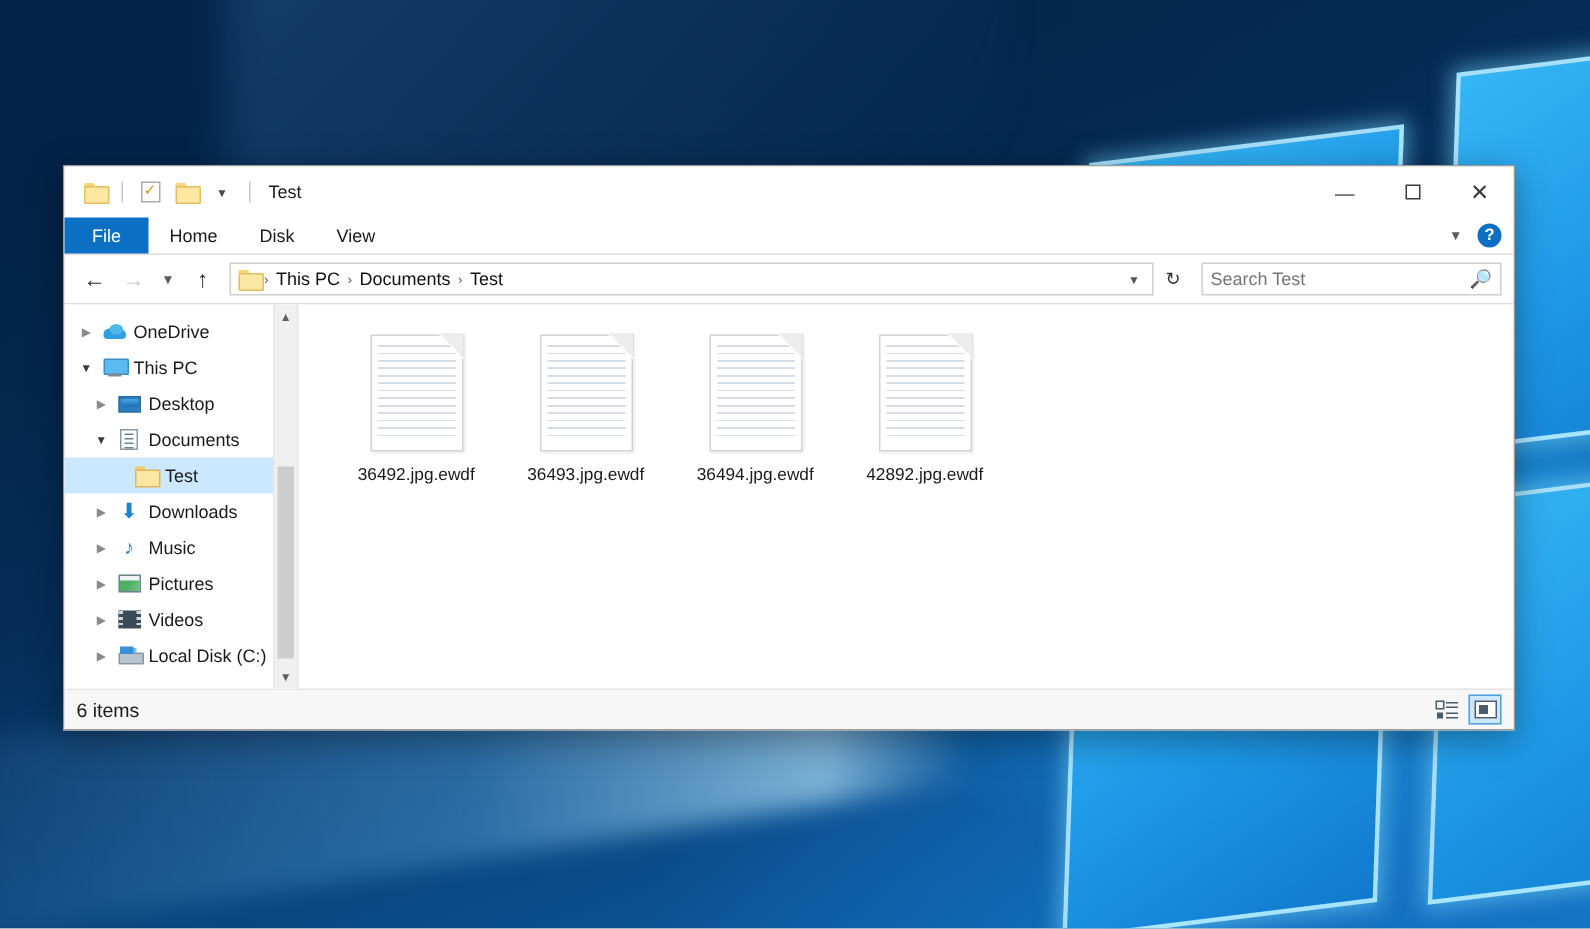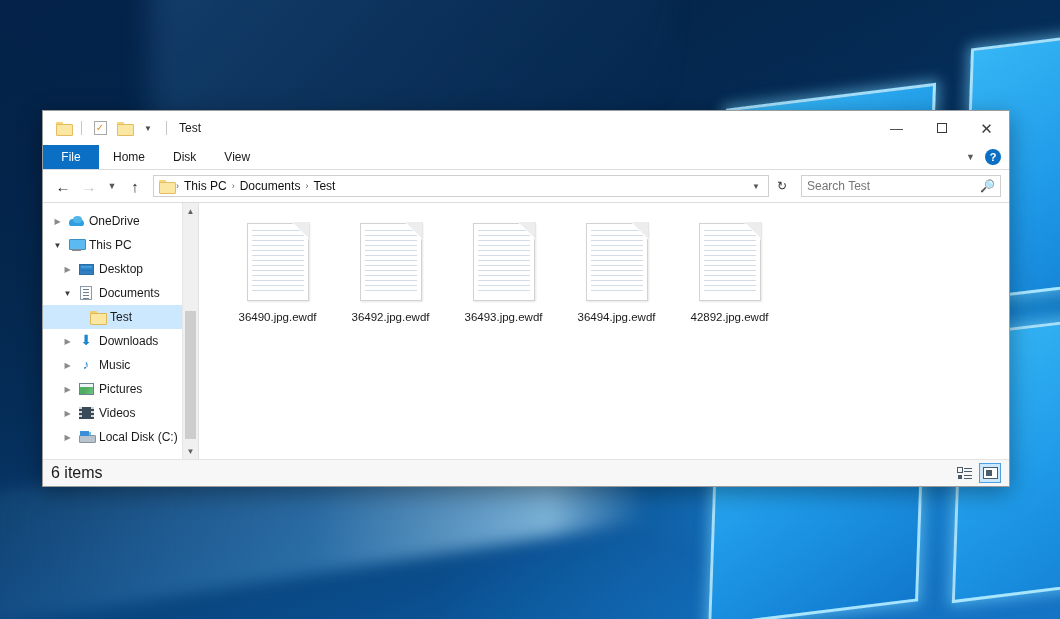--- a/index.html
+++ b/index.html
@@ -381,21 +381,21 @@
   
   .statusbar {
     height: 27px;
     background: #f7f7f7;
     border-top: 1px solid #e4e4e4;
     display: flex;
     align-items: center;
     padding: 0 8px;
     flex: 0 0 27px;
   }
-  .status-text { font-size: 16px; color: #1a1a1a; }
+  .status-text { font-size: 13px; color: #1a1a1a; }
   .viewbtns { margin-left: auto; display: flex; gap: 4px; align-items: center; }
   .viewbtn {
     width: 22px; height: 20px;
     display: flex; align-items: center; justify-content: center;
     border: 1px solid transparent;
   }
   .viewbtn.active { background: #cce8ff; border-color: #4d9fe0; }
 
   .ic-details { width: 15px; height: 12px; position: relative; }
   .ic-details::before {
@@ -588,29 +588,20 @@
       <div class="navscroll">
         <div class="sb-arrow">▲</div>
         <div class="sb-thumb"></div>
         <div class="sb-arrow bottom">▼</div>
       </div>
     </div>
 
     <div class="content">
       <div class="filegrid">
 
-        <div class="fileitem">
-          <div class="fileicon">
-            <div class="page"></div>
-              <div class="page-lines"></div>
-            <div class="page-foldmask"></div>
-              <div class="page-foldtri"></div>
-          </div>
-          <div class="filename">36490.jpg.ewdf</div>
-        </div>
 
 
         <div class="fileitem">
           <div class="fileicon">
             <div class="page"></div>
               <div class="page-lines"></div>
             <div class="page-foldmask"></div>
               <div class="page-foldtri"></div>
           </div>
           <div class="filename">36492.jpg.ewdf</div>

